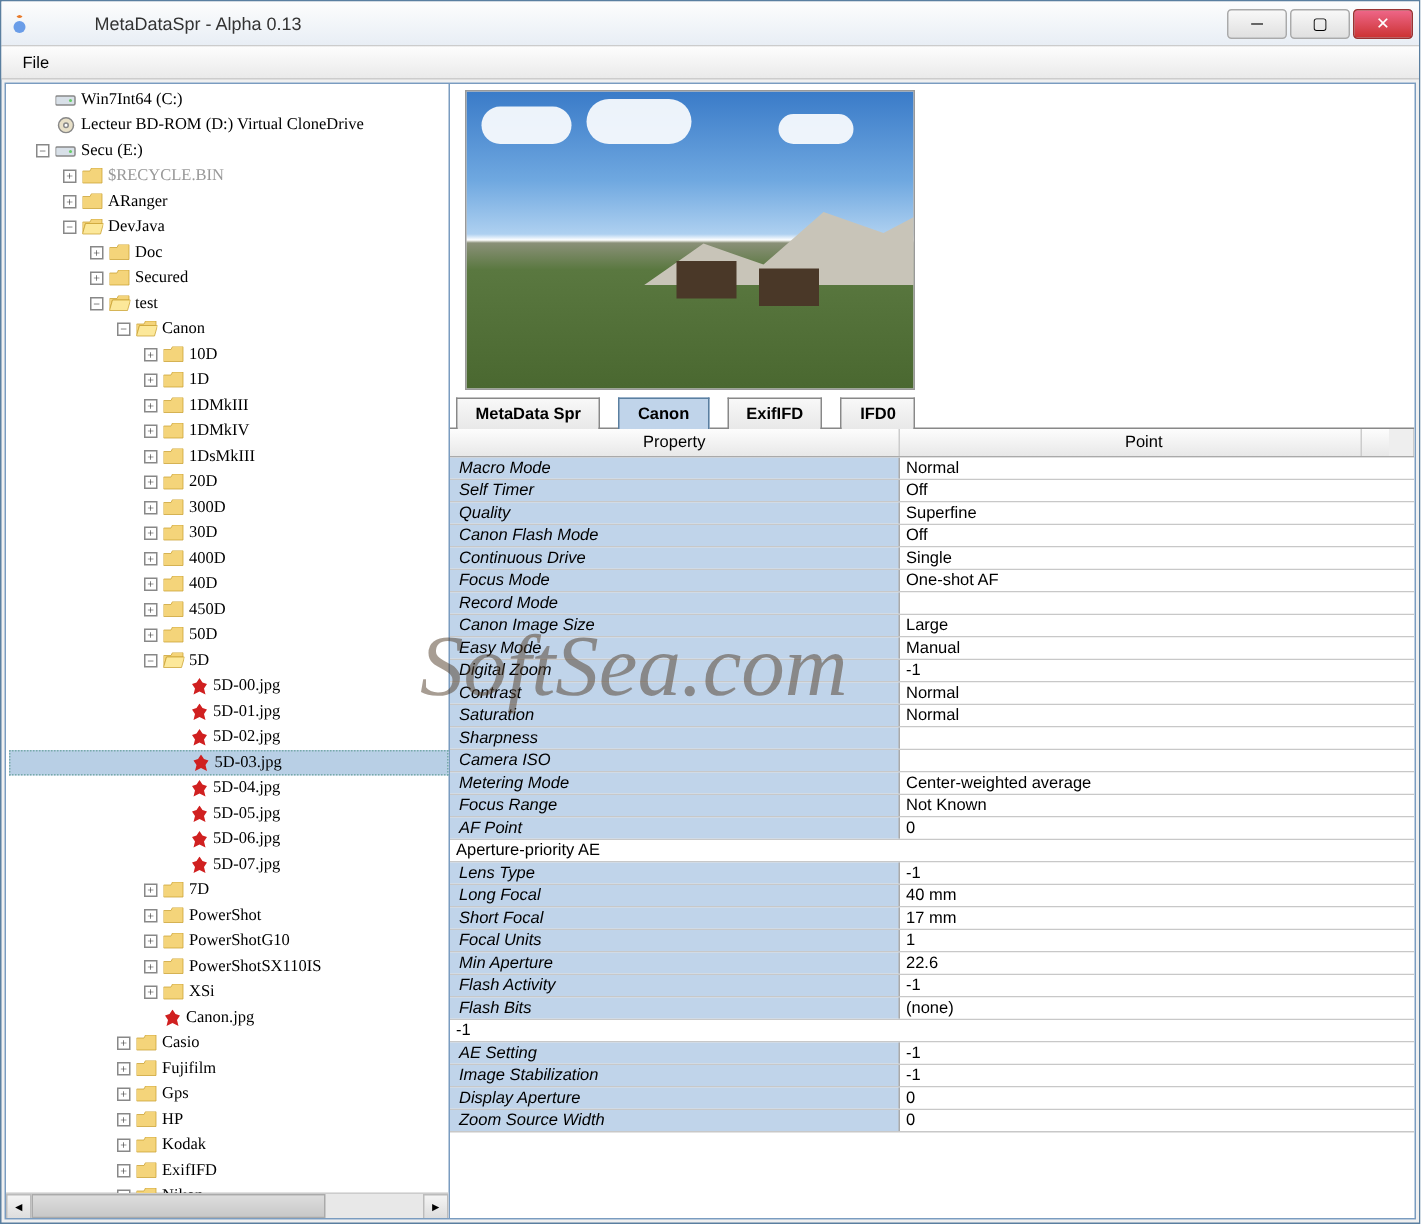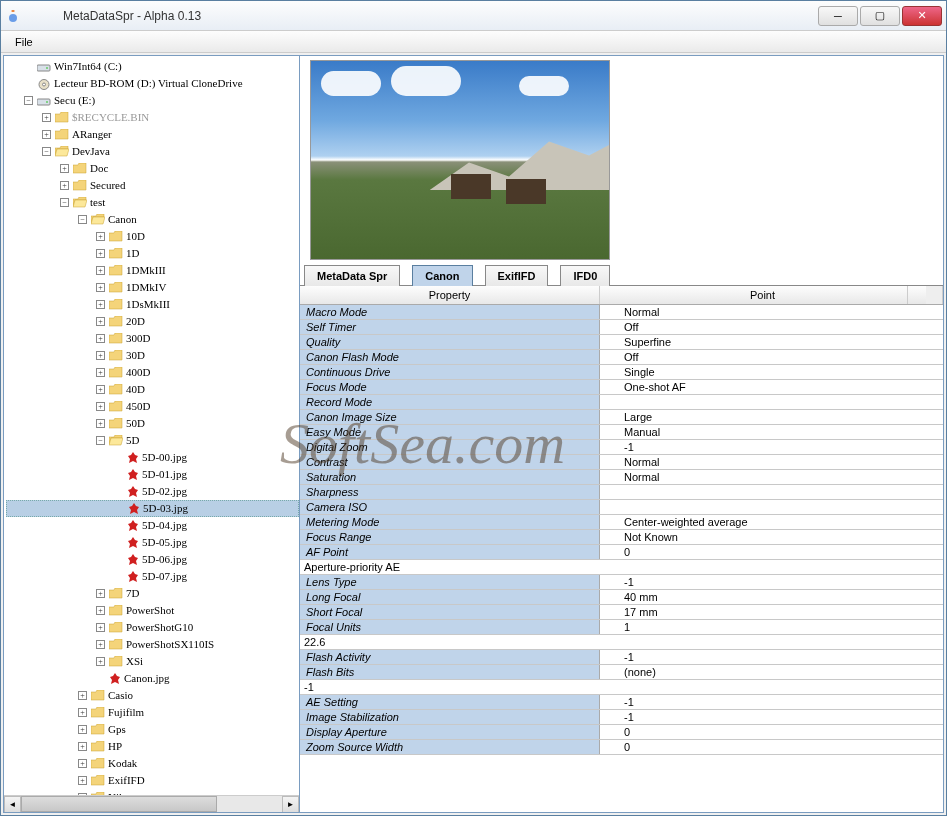--- a/index.html
+++ b/index.html
@@ -57,21 +57,21 @@
 .tab.active { background:#c0d4ea; border-color:#5a7fa0; z-index:2;}
 
 .table-wrap { flex:1; border-top:1px solid #888; overflow:hidden; display:flex; flex-direction:column;}
 .table-head { display:flex; background:linear-gradient(to bottom,#fdfdfd,#e8e8e8); border-bottom:1px solid #aaa;gap:18px; }
 .table-head .th { padding:3px 6px; border-right:1px solid #ccc; text-align:center; font-weight:normal;}
 .th-prop { width:300px; }
 .th-val { flex:1; }
 .th-sb { width:17px; background:#eee;}
 
 .table-body { flex:1; overflow-y:scroll; }
-.table-row { display:flex; border-bottom:1px solid #c8c8c8;gap:20px; }
+.table-row { display:flex; border-bottom:1px solid #c8c8c8; }
 .td-prop { width:300px; background:#c0d4ea; padding:1px 6px; font-style:italic; border-right:1px solid #aaa;}
 .td-val { flex:1; padding:1px 4px; background:#fff;}
 
 .table-body::-webkit-scrollbar { width:17px; }
 .table-body::-webkit-scrollbar-track { background:#eee; }
 .table-body::-webkit-scrollbar-thumb { background:linear-gradient(to right,#ddd,#c8c8c8); border:1px solid #aaa;}
 
 .watermark { position:absolute; left:280px; top:410px; font-family:'Brush Script MT','Segoe Script',cursive; font-size:58px; color:rgba(80,60,40,0.5); pointer-events:none; z-index:100; font-style:italic;}
 </style>
 </head>
@@ -644,20 +644,21 @@
             </div>
             <div class="table-row">
               <div class="td-prop">Short Focal</div>
               <div class="td-val">17 mm</div>
             </div>
             <div class="table-row">
               <div class="td-prop">Focal Units</div>
               <div class="td-val">1</div>
             </div>
             <div class="table-row">
+              <div class="td-prop">Min Aperture</div>
               <div class="td-val">22.6</div>
             </div>
             <div class="table-row">
               <div class="td-prop">Flash Activity</div>
               <div class="td-val">-1</div>
             </div>
             <div class="table-row">
               <div class="td-prop">Flash Bits</div>
               <div class="td-val">(none)</div>
             </div>

